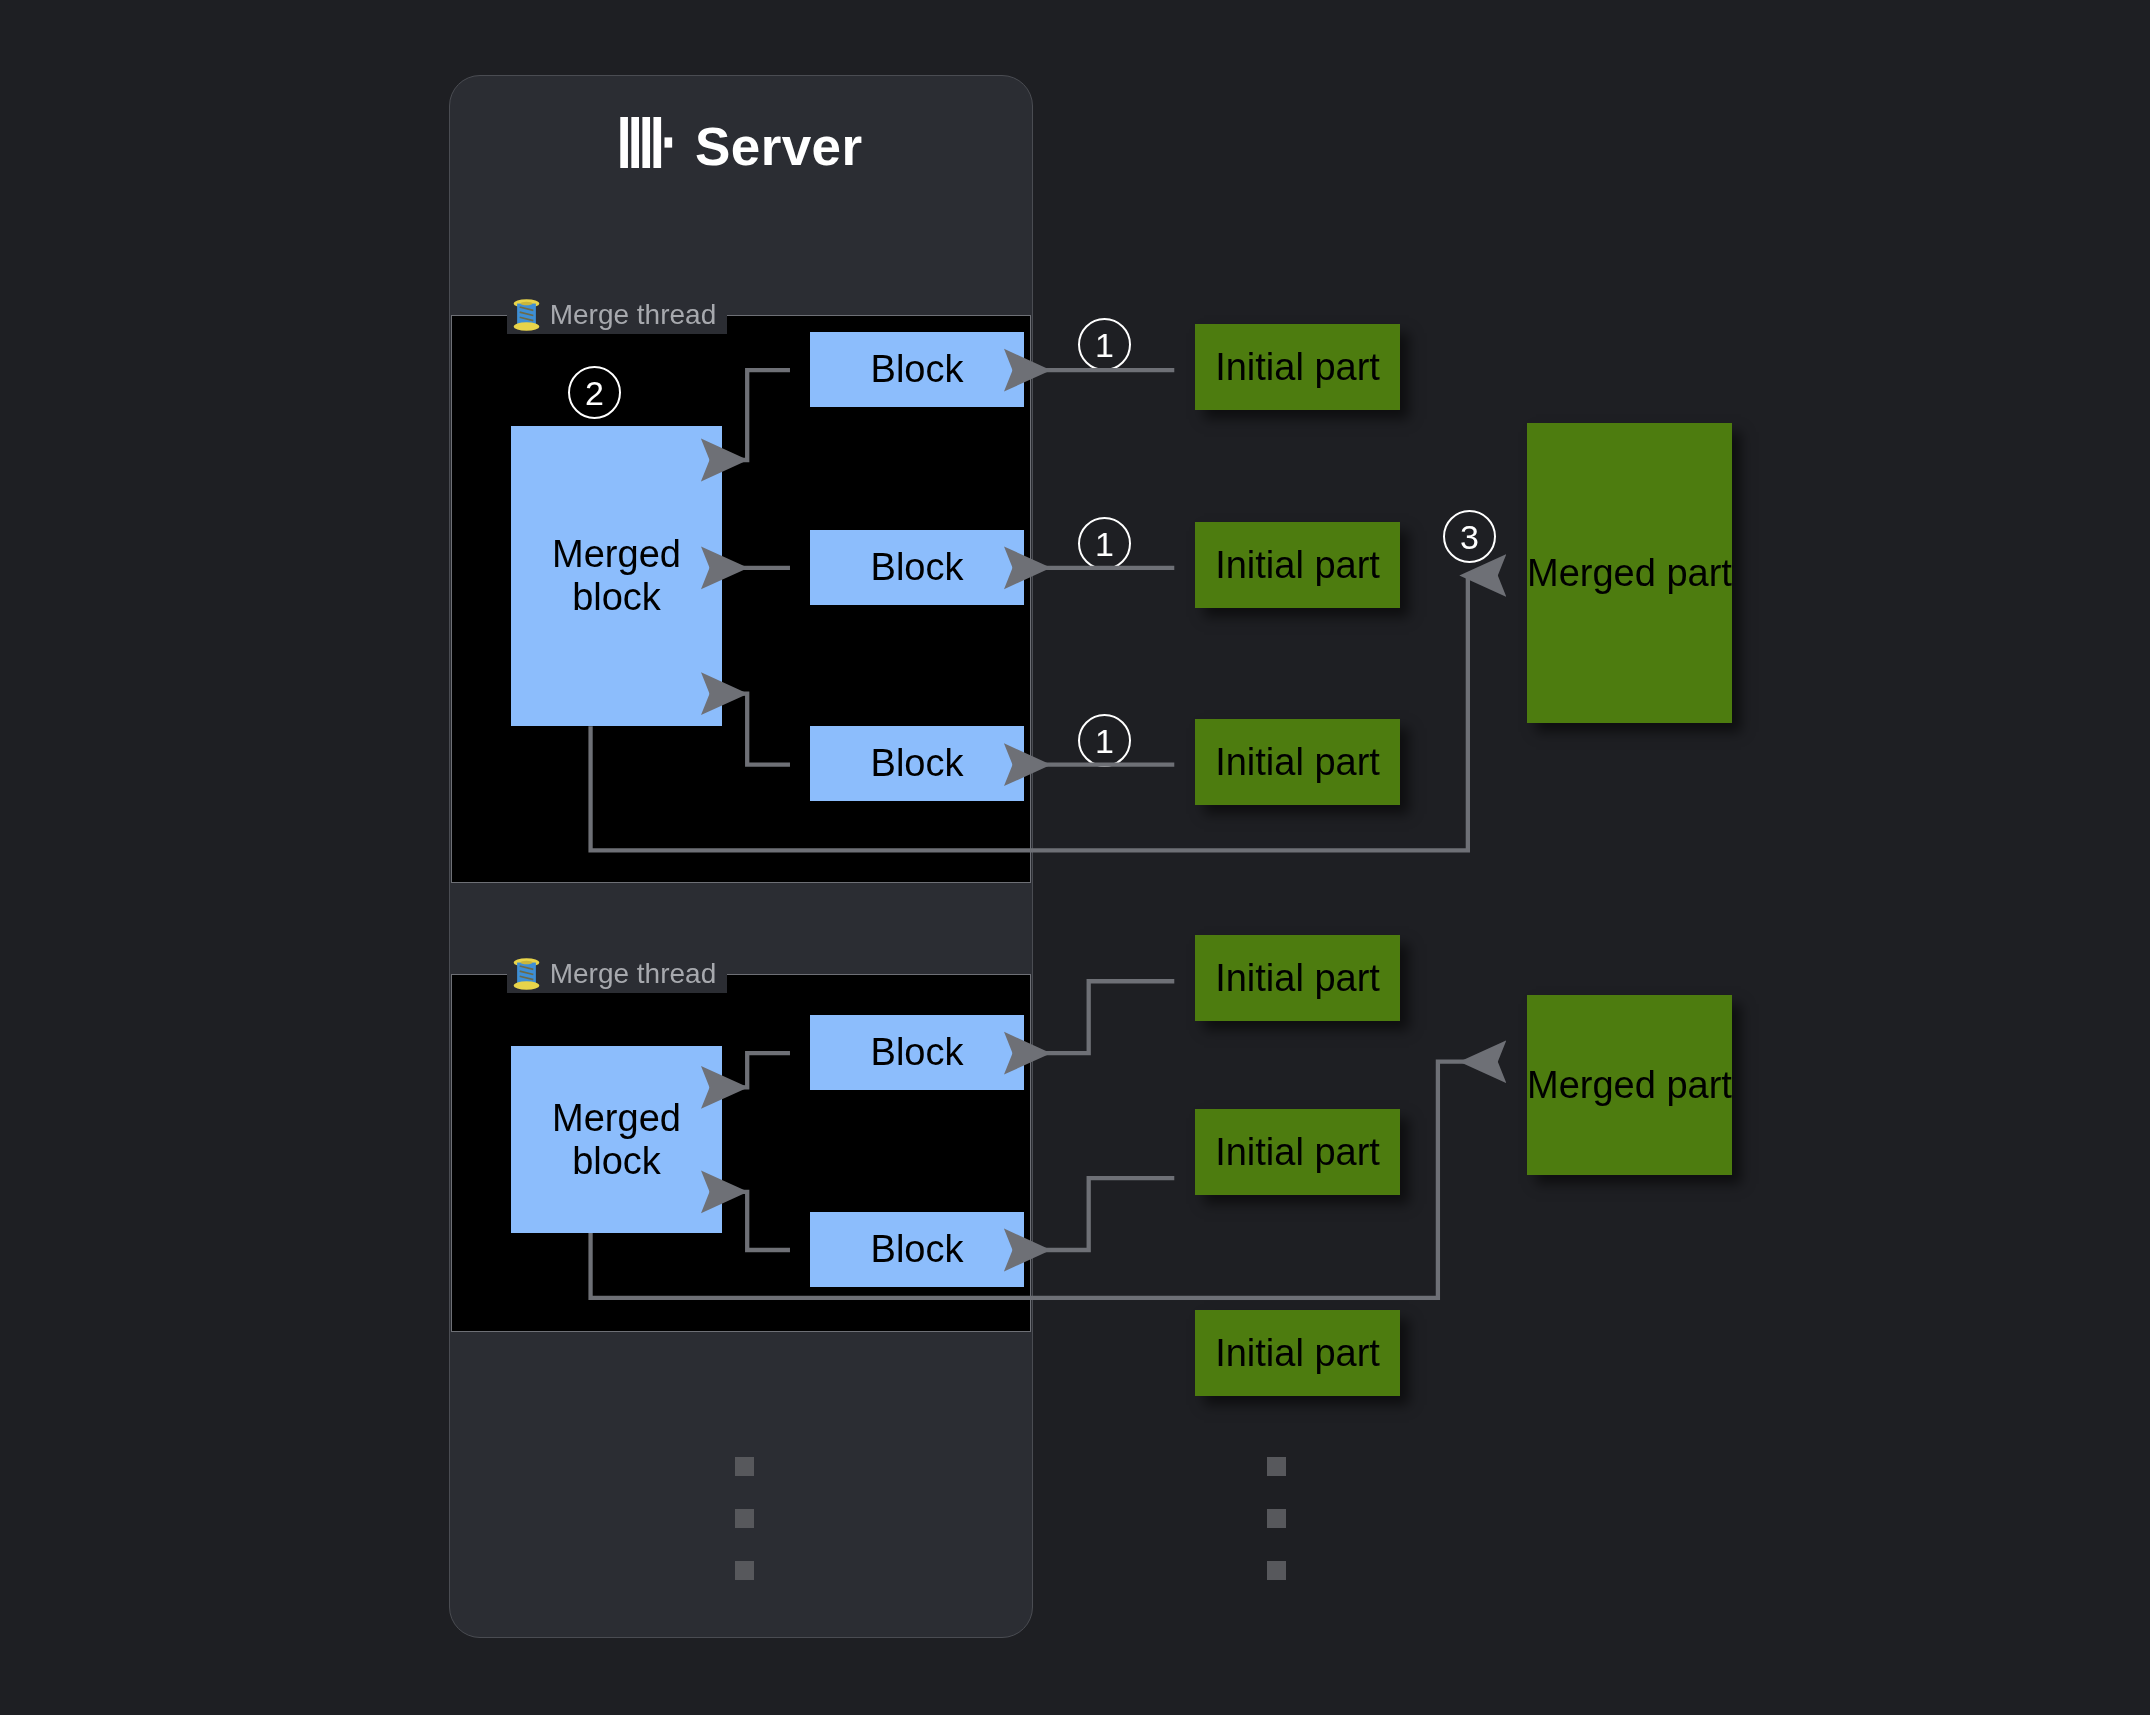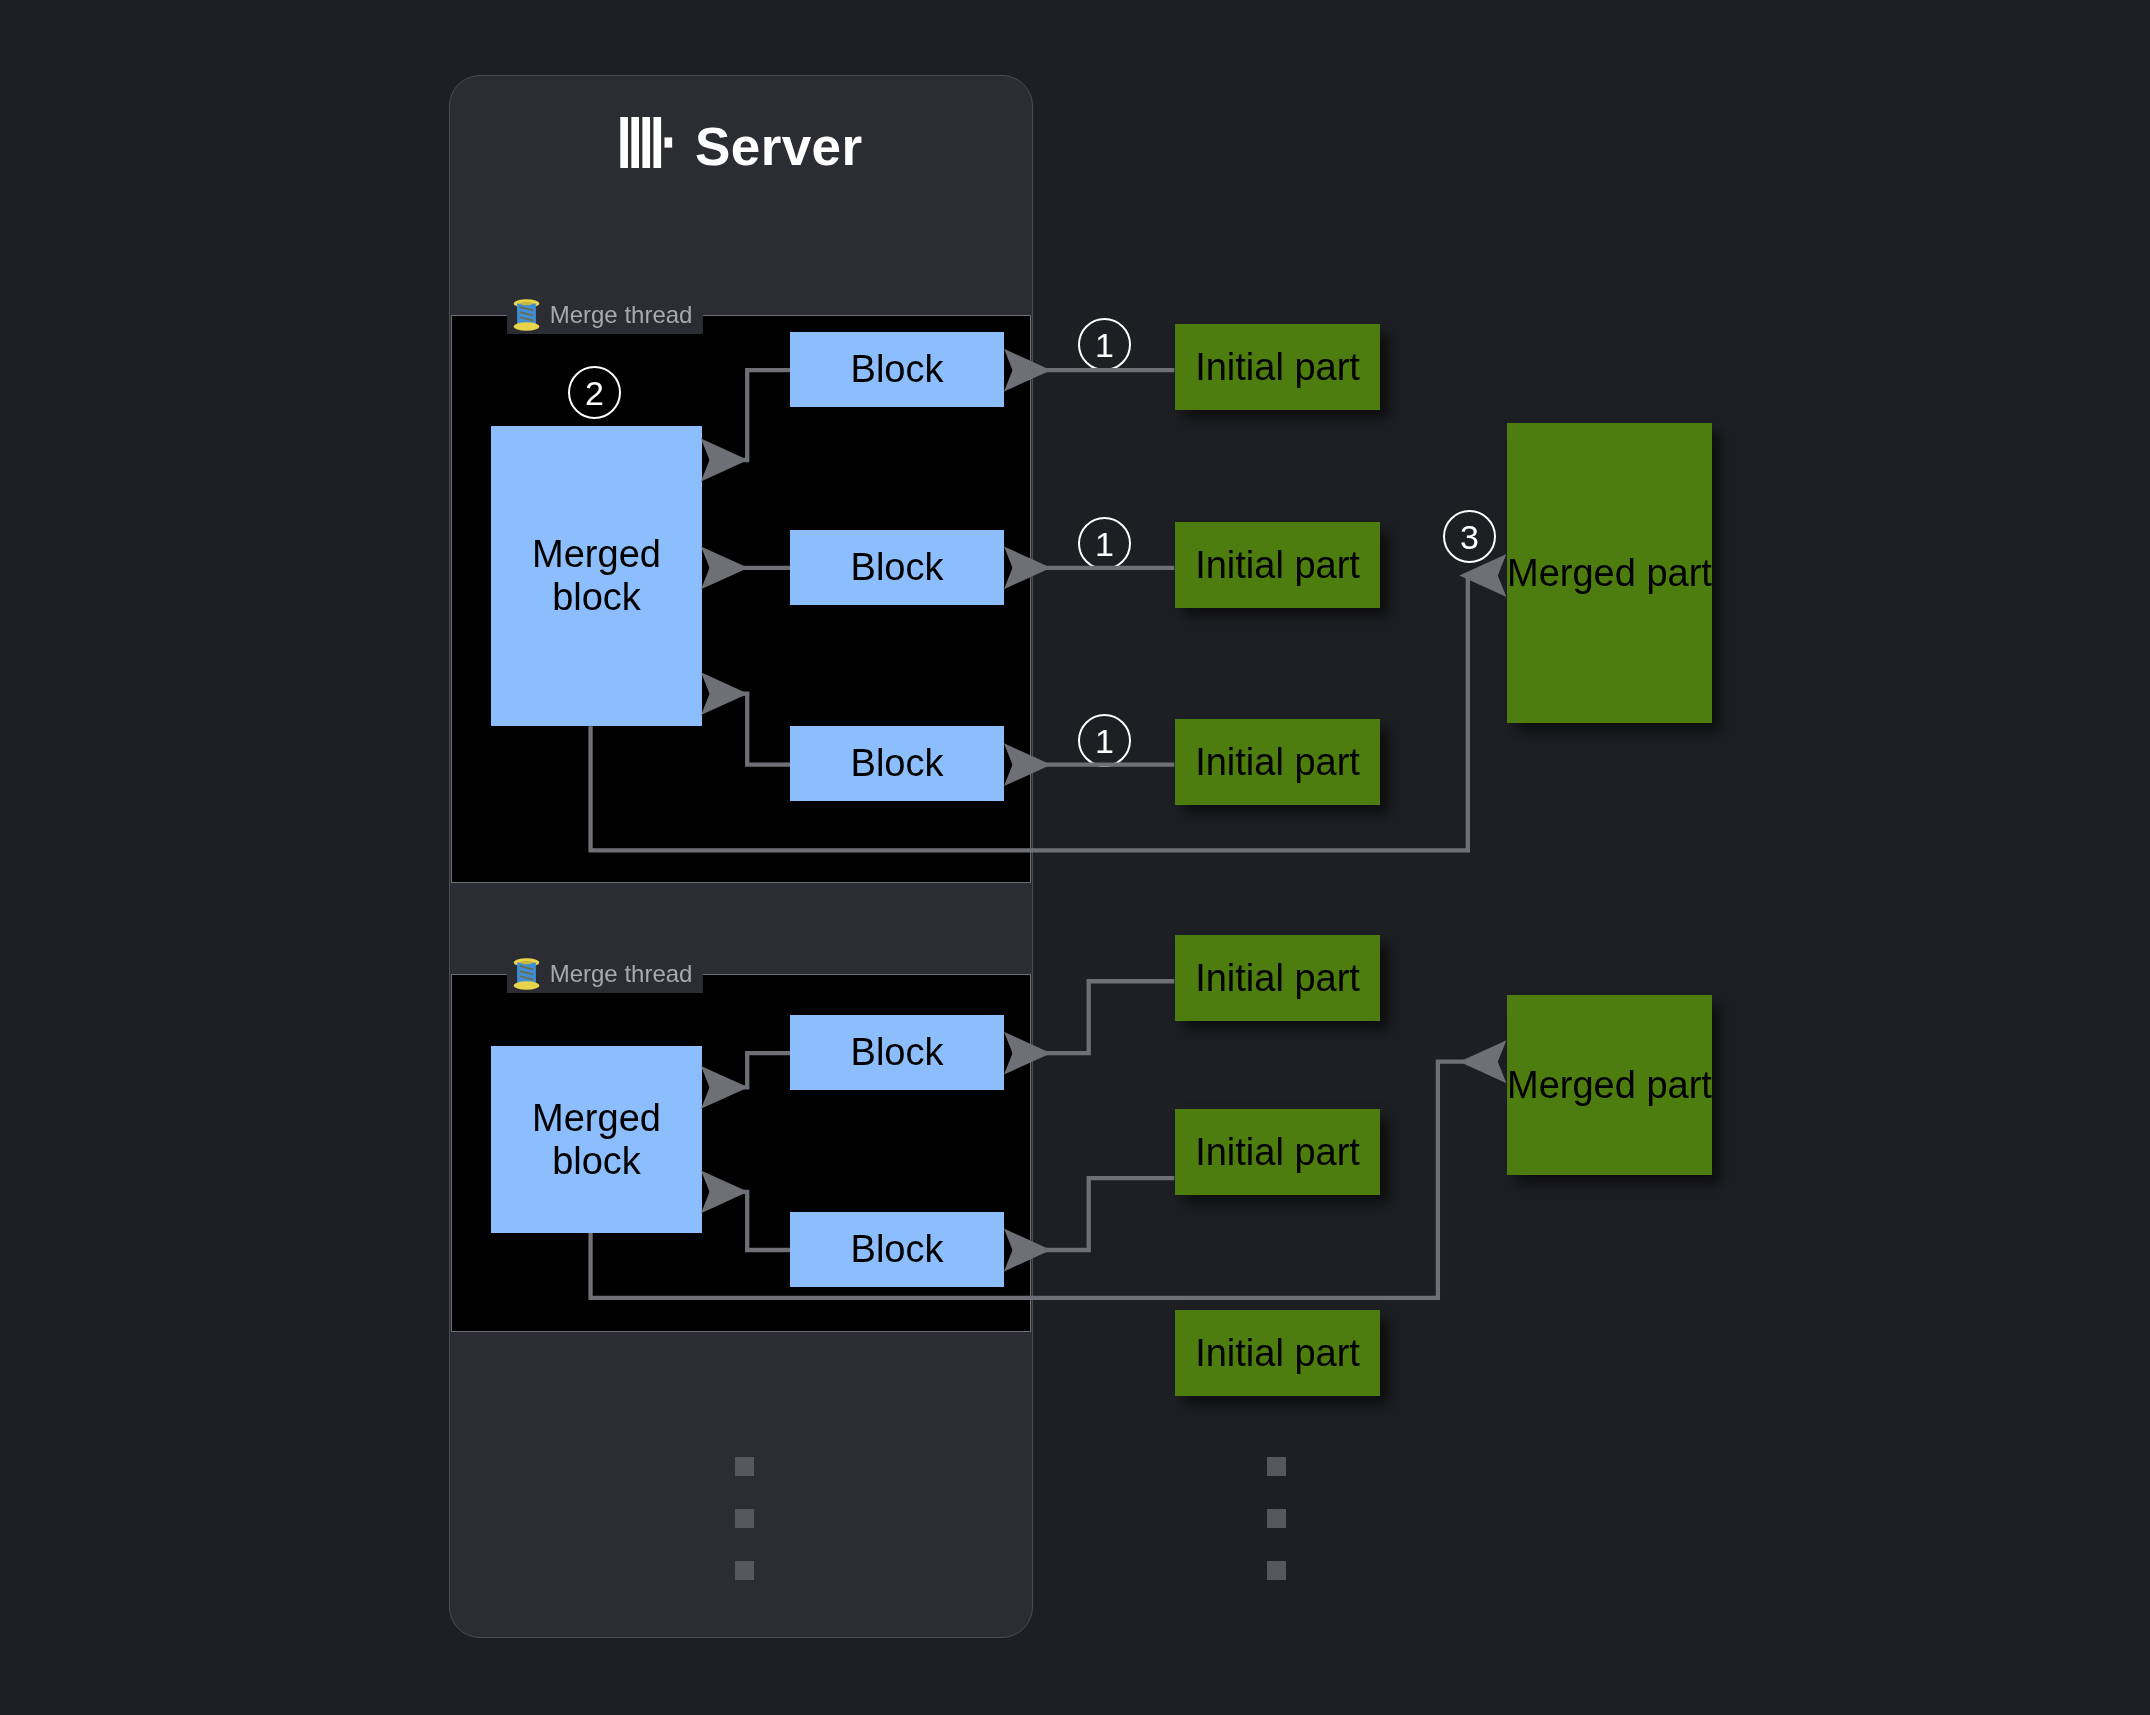--- a/index.html
+++ b/index.html
@@ -51,40 +51,41 @@
   #mt2 { left: 451px; top: 974px; width: 580px; height: 358px; }
 
   .mt-label {
     position: absolute;
     display: flex;
     align-items: center;
     gap: 8.6px;
     background: #2B2D33;
     padding: 0 10.3px 0 5.1px;
     color: #A7A9AE;
-    font-size: 24px;
+    font-size: 28px;
     line-height: 1;
     white-space: nowrap;
     height: 38px;
   }
   #mt1-label { left: 507px; top: 296px; }
   #mt2-label { left: 507px; top: 955px; }
   .spool { width: 29px; height: 33px; flex: 0 0 auto; }
 
   
   .box {
     position: absolute;
     display: flex;
     align-items: center;
     justify-content: center;
     text-align: center;
     color: #000000;
     font-size: 38px;
     line-height: 1.12;
     font-weight: 400;
+    margin-left: 20px;
   }
   .box.blue   { background: #8CBDFC; }
   .box.yellow { background: #4d7c0f; box-shadow: 8.6px 8.6px 12px rgba(0,0,0,0.55); }
 
   
   #blk1 { left: 790px; top: 332px;  width: 214px; height: 75px; }
   #blk2 { left: 790px; top: 530px;  width: 214px; height: 75px; }
   #blk3 { left: 790px; top: 726px;  width: 214px; height: 75px; }
   
   #mblk1 { left: 491px; top: 426px; width: 211px; height: 300px; }

